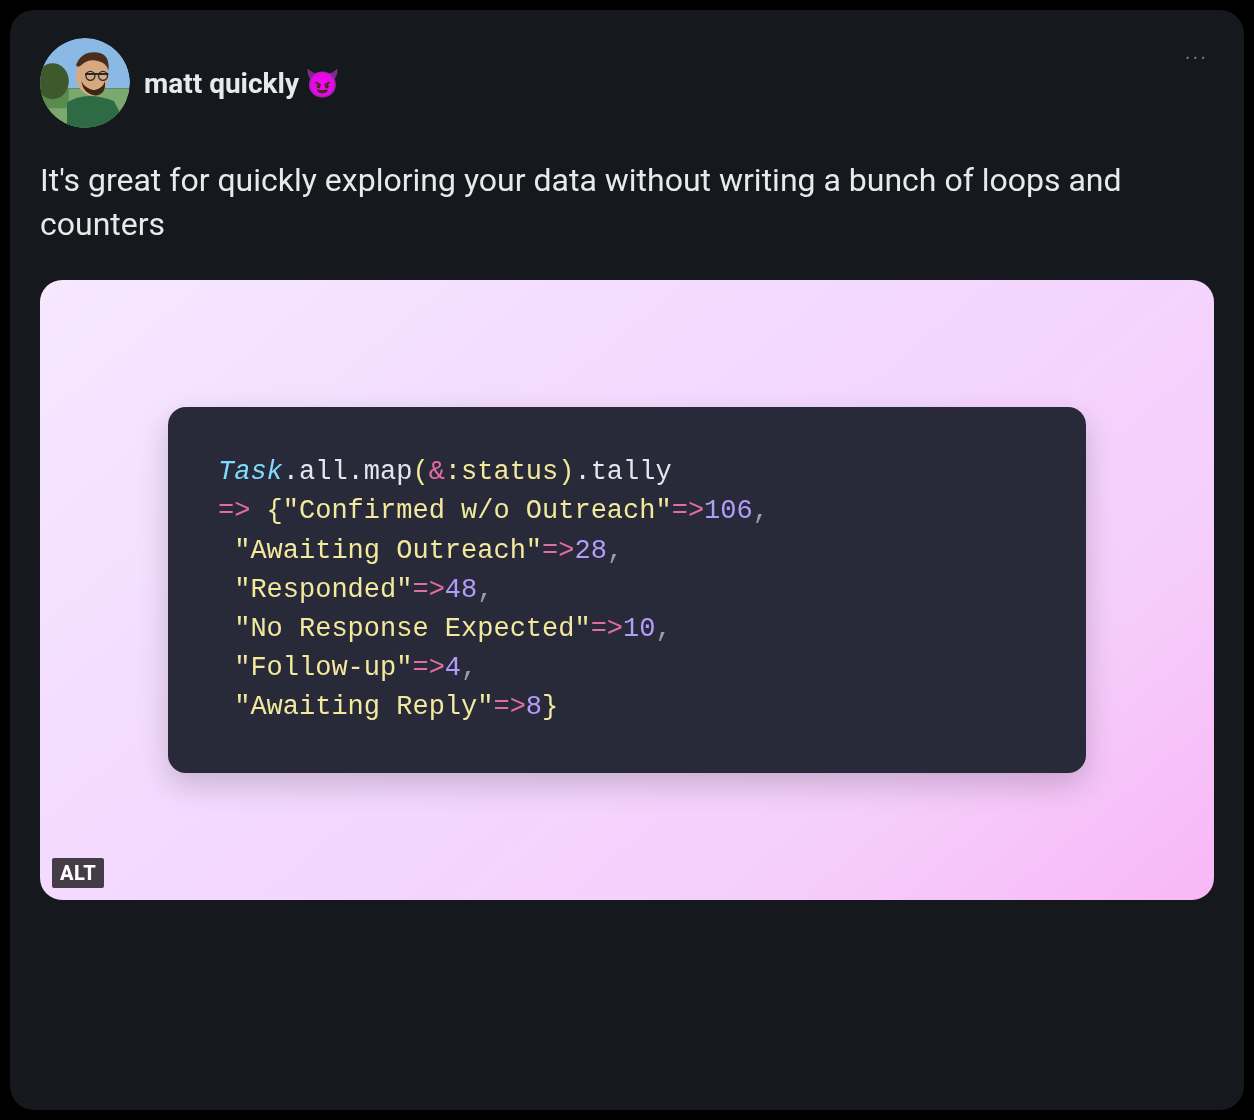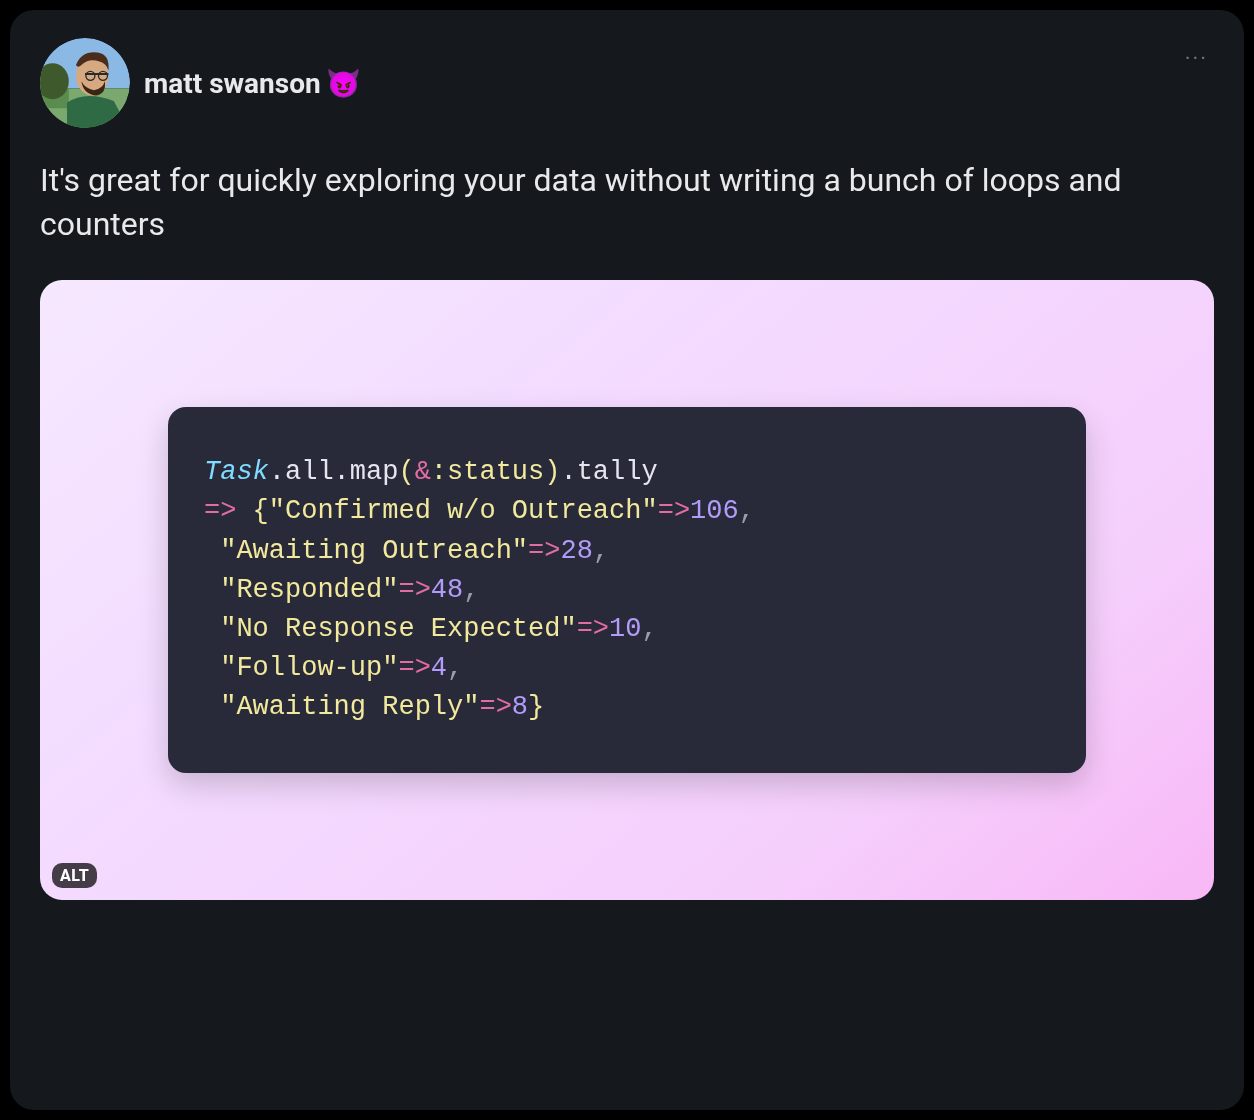--- a/index.html
+++ b/index.html
@@ -72,21 +72,21 @@
       background: linear-gradient(140deg, #f6e8ff 0%, #f3ddff 30%, #f5cffc 75%, #f8b7f6 100%);
       padding: 80px 128px 80px 128px;
       min-height: 620px;
       display:flex;
       align-items:center;
       justify-content:center;
     }
     .code-block {
       background: #282a3a;
       border-radius: 18px;
-      padding: 46px 50px 46px 36px;
+      padding: 46px 50px 46px 50px;
       width: 100%;
       box-shadow: 0 12px 30px rgba(0,0,0,0.18);
       font-family: "SF Mono", Menlo, Consolas, "Liberation Mono", monospace;
       font-size: 27px;
       line-height: 1.45;
       color: #e5e5ee;
       white-space: pre;
     }
     .c-class { color: #7fdbff; font-style: italic; }
     .c-method { color: #e5e5ee; }
@@ -99,25 +99,25 @@
     .c-fat { color: #e36ca1; }
     .c-num { color: #b39cf9; }
     .c-comma { color: #9c9cae; }
 
     .alt-badge {
       position: absolute;
       left: 12px;
       bottom: 12px;
       background: rgba(0,0,0,0.72);
       color: #fff;
-      font-size: 16px;
+      font-size: 20px;
       font-weight: 800;
       letter-spacing: 0.5px;
       padding: 3px 8px;
-      border-radius: 10px;
+      border-radius: 2px;
     }
   </style>
 </head>
 <body>
 
 <div class="tweet-card">
 
   <div class="more-dots">···</div>
 
   <div class="header">
@@ -144,21 +144,21 @@
           <path d="M 46 48 Q 48 62 62 64 Q 74 62 72 48 Q 70 56 60 58 Q 50 56 46 48 Z" fill="#3a2414"></path>
 
           <path d="M 50 40 L 76 40" stroke="#2a2a2a" stroke-width="2" fill="none"></path>
           <circle cx="56" cy="42" r="5" stroke="#2a2a2a" stroke-width="1.5" fill="none"></circle>
           <circle cx="70" cy="42" r="5" stroke="#2a2a2a" stroke-width="1.5" fill="none"></circle>
         </g>
       </svg>
     </div>
     <div class="user-block">
       <div class="display-name">
-        <span>matt swanson</span>
+        <span>matt quickly</span>
         <span class="emoji">😈</span>
       </div>
     </div>
   </div>
 
   <div class="tweet-text">
     <span>It's great for quickly exploring your data without writing a bunch of loops and counters</span>
   </div>
 
   <div class="media">

